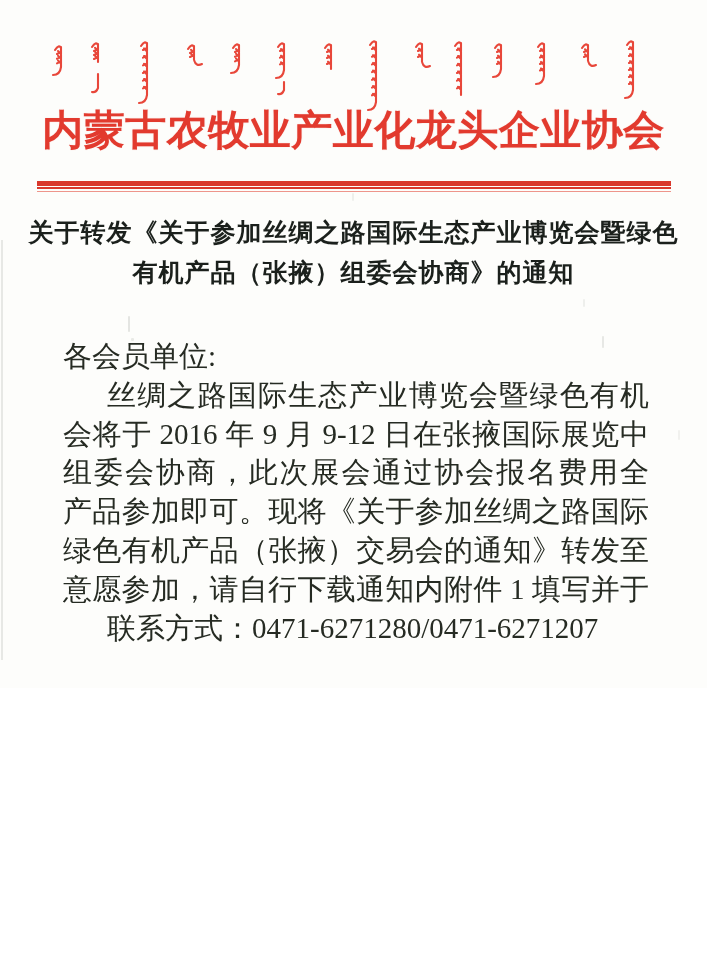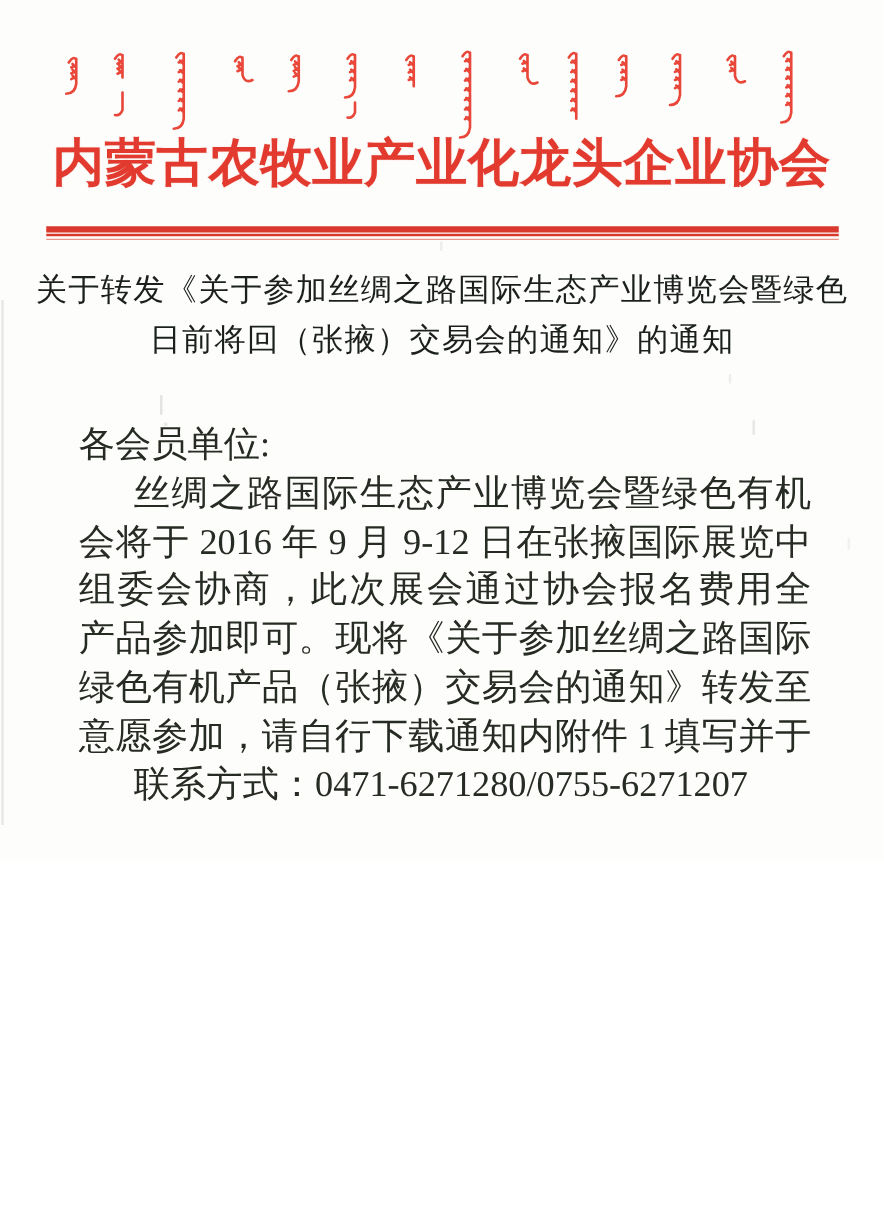--- a/index.html
+++ b/index.html
@@ -13,21 +13,21 @@
   .org-red{position:absolute;top:103px;left:0;width:100%;text-align:center;
            font-size:41px;font-weight:bold;color:#e23a2e;letter-spacing:0.5px;
            text-shadow:0 0 1px rgba(226,58,46,.30)}
   
   .rule{position:absolute;top:181px;left:37px;width:634px}
   .rule .r1{height:4.5px;background:#d9382c}
   .rule .r2{margin-top:1.5px;height:2px;background:#d9382c}
   .rule .r3{margin-top:1.5px;height:1.2px;background:#ee958b}
   
   .doc-title{position:absolute;top:213px;left:0;width:100%;text-align:center;
-             color:#1b201c;font-weight:normal;font-size:25px;line-height:40px;letter-spacing:1px}
+             color:#1b201c;font-weight:bold;font-size:25px;line-height:40px;letter-spacing:1px}
   
   .body{position:absolute;left:63px;top:337px;width:586px;font-size:29px;
         color:#262b23;line-height:38.8px}
   .bline{height:38.8px;white-space:nowrap}
   .bline.just{white-space:normal;text-align:justify;text-align-last:justify;overflow:hidden}
   .bline.ind{padding-left:44px}
   
   .sig-org{position:absolute;left:288px;top:799px;font-size:21.5px;letter-spacing:0.5px;color:#22271f}
   .sig-date{position:absolute;left:357px;top:841px;font-size:20px;color:#0f766e;
             word-spacing:3px;letter-spacing:1.5px}
@@ -77,32 +77,32 @@
   <div class="org-red">内蒙古农牧业产业化龙头企业协会</div>
 
   <div class="rule">
     <div class="r1"></div>
     <div class="r2"></div>
     <div class="r3"></div>
   </div>
 
   <div class="doc-title">
     <div>关于转发《关于参加丝绸之路国际生态产业博览会暨绿色</div>
-    <div>日前将回（张掖）交易会的通知》的通知</div>
+    <div>有机产品（张掖）组委会协商》的通知</div>
   </div>
 
   <div class="body" id="body-lines">
       <div class="bline">各会员单位:</div>
       <div class="bline just ind">丝绸之路国际生态产业博览会暨绿色有机产品（张掖）交易</div>
       <div class="bline just">会将于 2016 年 9 月 9-12 日在张掖国际展览中心举办，经协会与</div>
       <div class="bline just">组委会协商，此次展会通过协会报名费用全免，企业只需带参展</div>
       <div class="bline just">产品参加即可。现将《关于参加丝绸之路国际生态产业博览会暨</div>
       <div class="bline just">绿色有机产品（张掖）交易会的通知》转发至各单位，企业如有</div>
       <div class="bline just">意愿参加，请自行下载通知内附件 1 填写并于 8 月 22 日前将回</div>
-      <div class="bline ind">联系方式：0471-6271280/0755-6271207</div>
+      <div class="bline ind">联系方式：0471-6271280/0471-6271207</div>
     </div>
 
   <div class="sig-org">内蒙古农牧业产业化龙头企业协会</div>
   <div class="sig-date">2016 年 8 月 18 日</div>
 
   <svg class="seal" width="180" height="176" viewBox="0 0 180 176">
     <defs>
       <path id="arc-cw" d="M 72.5 142 A 60 60 0 1 1 103.5 142"></path>
       <path id="arc-bottom" d="M 32.6 116 A 64 64 0 0 0 143.4 116"></path>
     </defs>

